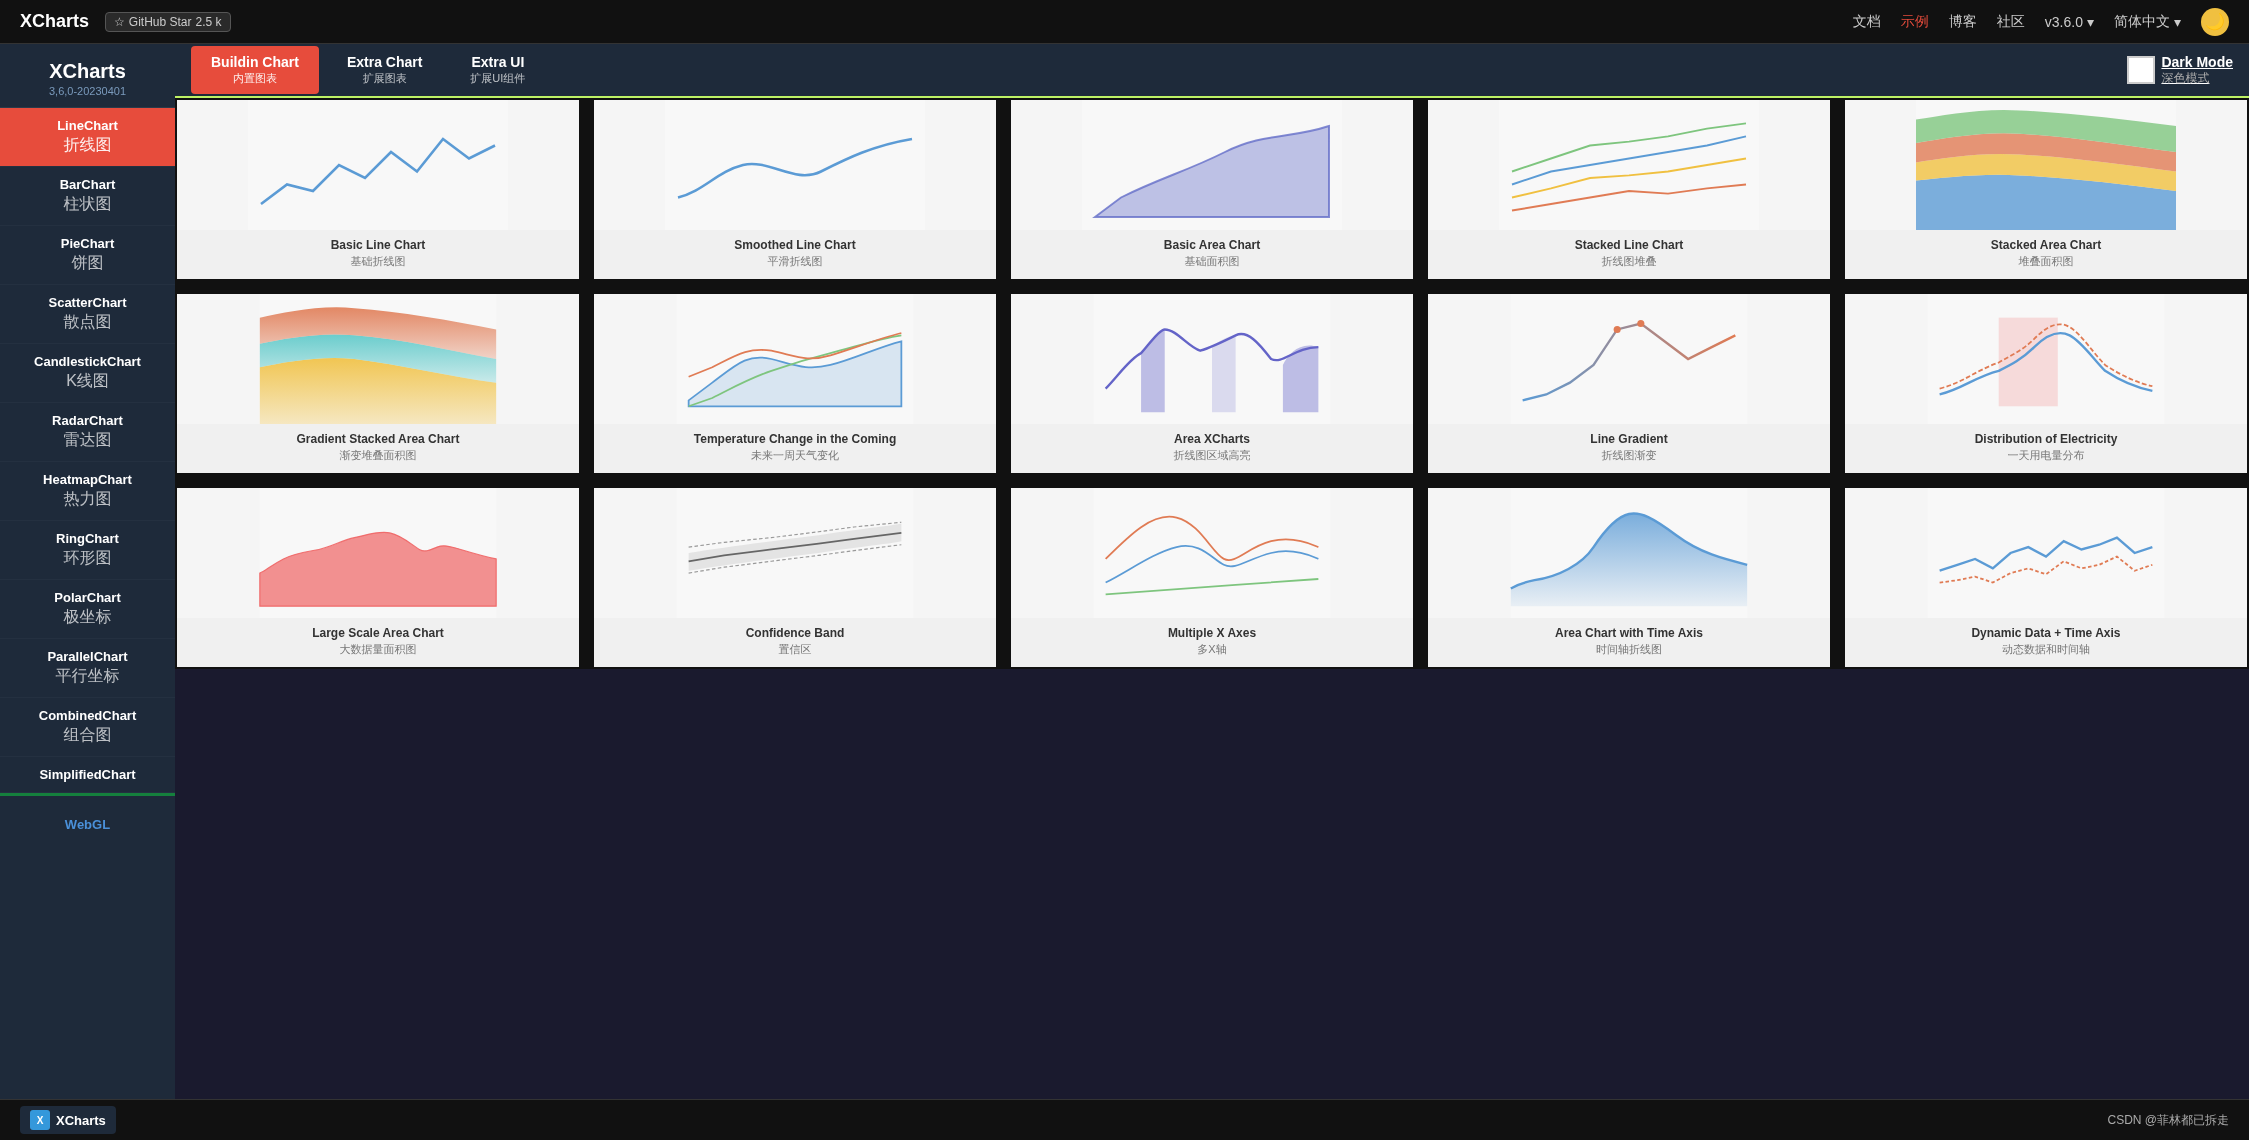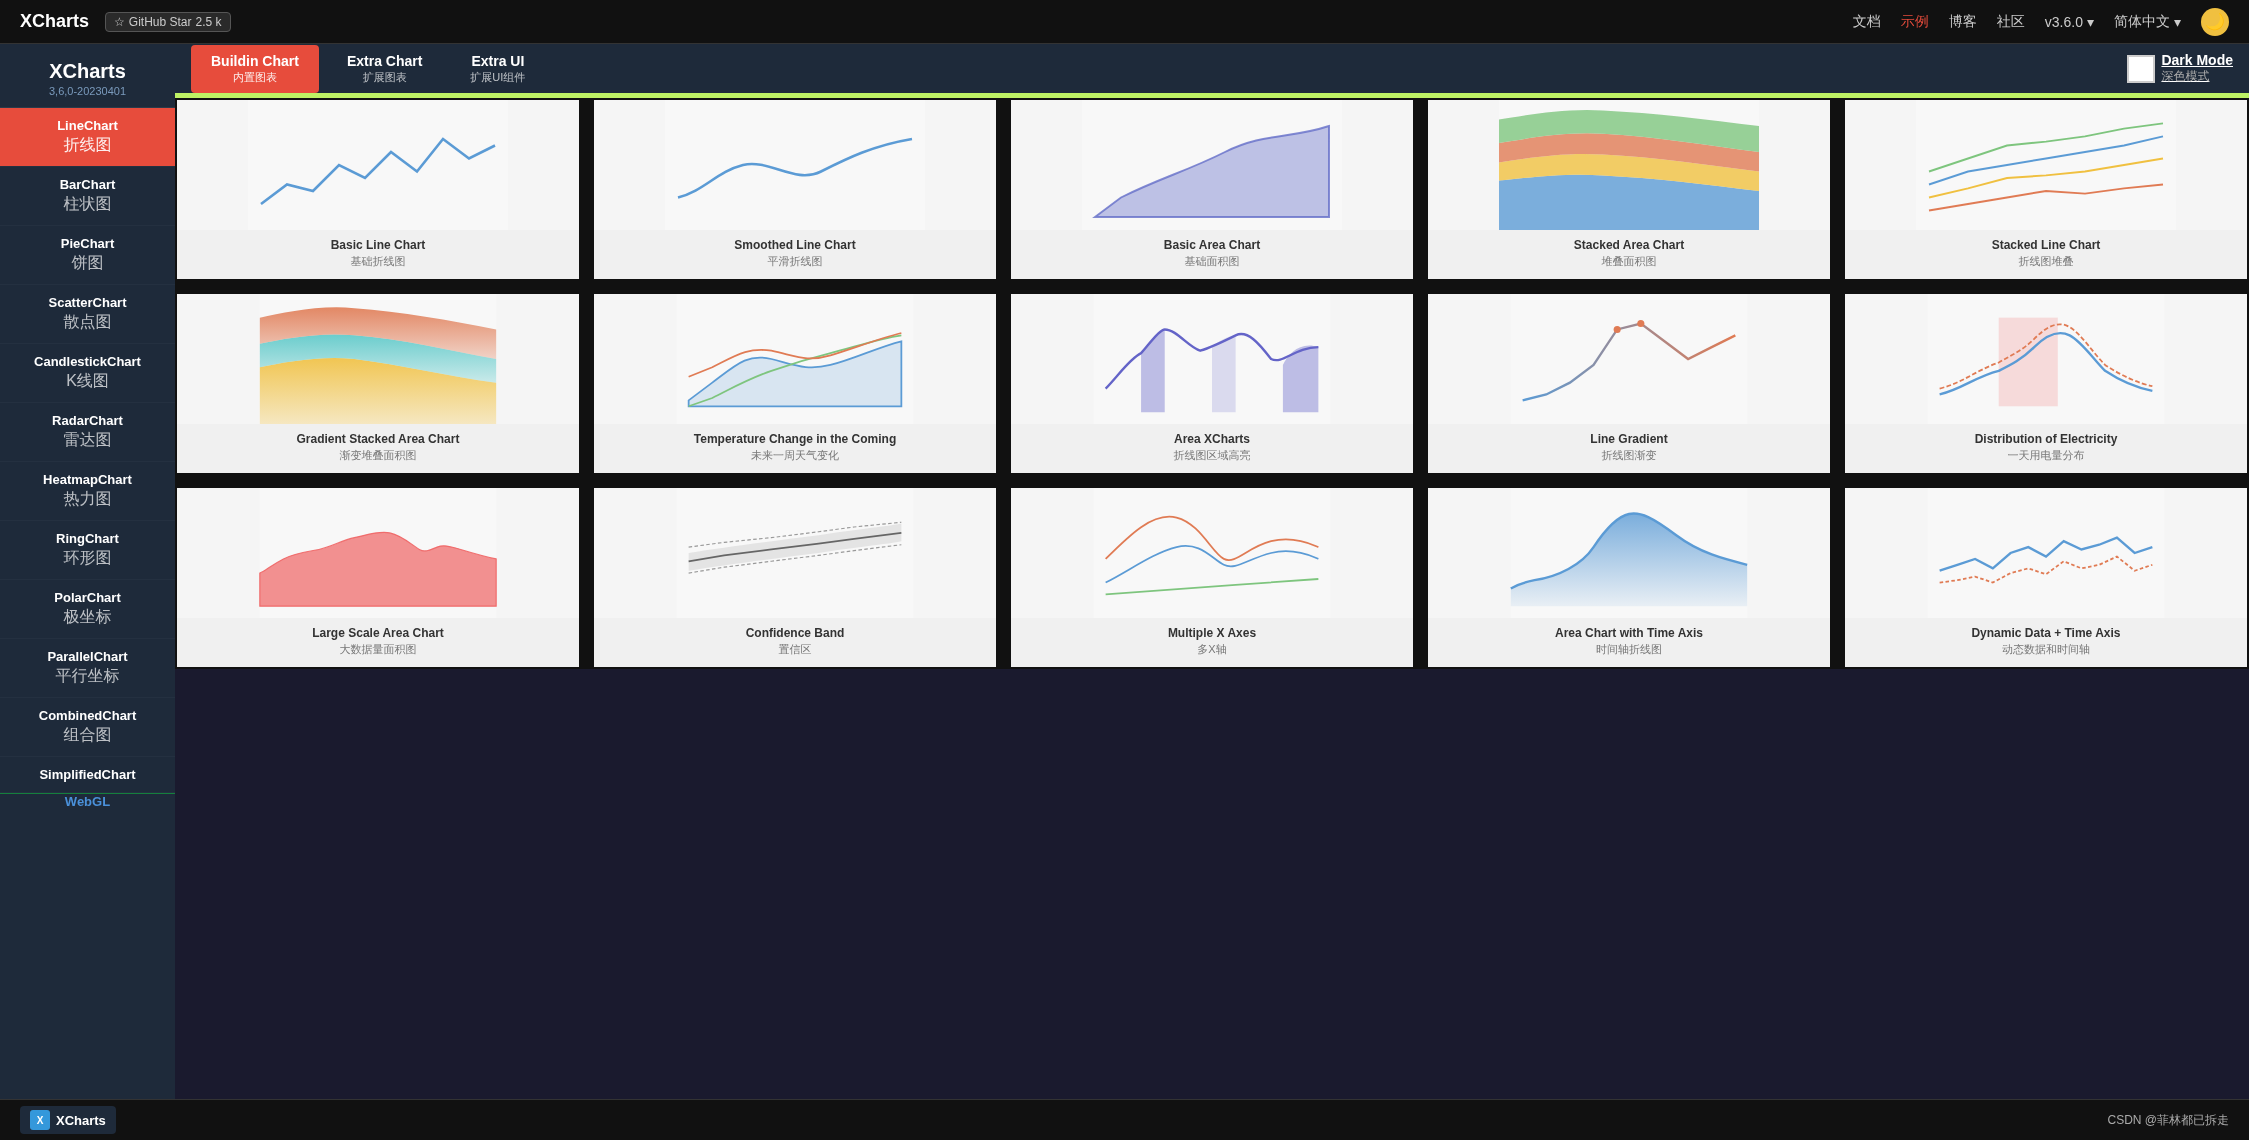--- a/index.html
+++ b/index.html
@@ -115,43 +115,43 @@
       color: #fff;
     }
     .sidebar-item-sub {
       font-size: 16px;
       color: rgba(255,255,255,0.7);
       margin-top: 2px;
     }
     .sidebar-item.active .sidebar-item-sub { color: rgba(255,255,255,0.9); }
     .webgl-badge {
       background: #1e2a3a;
-      padding: 0 12px;
+      padding: 21px 12px;
       text-align: center;
       font-size: 13px;
       color: #4a90d9;
       font-weight: bold;
-      border-top: 1px solid #15803d;
+      border-top: 3px solid #15803d;
     }
 
     
     .content-area {
       flex: 1;
       overflow-y: auto;
       background: #1a1a2e;
     }
 
     
     .tab-bar {
       background: #1e2a3a;
       display: flex;
       align-items: center;
       padding: 0 16px;
       height: 54px;
-      border-bottom: 5px solid #bef264;
+      border-bottom: 2px solid #bef264;
       position: sticky;
       top: 0;
       z-index: 10;
     }
     .tab-item {
       padding: 8px 20px;
       cursor: pointer;
       text-align: center;
       border-radius: 4px;
       margin-right: 8px;
@@ -417,45 +417,45 @@
         <div class="chart-info">
           <div class="chart-title">Basic Area Chart</div>
           <div class="chart-subtitle">基础面积图</div>
         </div>
       </div>
 
       <div class="chart-card">
         <div class="chart-preview">
           <svg viewBox="0 0 200 100" class="preview">
             <rect width="200" height="100" fill="#f8f8f8"></rect>
+            <polyline points="10,85 40,80 70,75 100,70 130,72 160,68 190,65" fill="none" stroke="#e07b54" stroke-width="1.5"></polyline>
+            <polyline points="10,75 40,68 70,60 100,58 130,55 160,50 190,45" fill="none" stroke="#f0c040" stroke-width="1.5"></polyline>
+            <polyline points="10,65 40,55 70,50 100,45 130,40 160,35 190,28" fill="none" stroke="#5b9bd5" stroke-width="1.5"></polyline>
+            <polyline points="10,55 40,45 70,35 100,32 130,28 160,22 190,18" fill="none" stroke="#7ec57e" stroke-width="1.5"></polyline>
+          </svg>
+        </div>
+        <div class="chart-info">
+          <div class="chart-title">Stacked Line Chart</div>
+          <div class="chart-subtitle">折线图堆叠</div>
+        </div>
+      </div>
+
+      <div class="chart-card">
+        <div class="chart-preview">
+          <svg viewBox="0 0 200 100" class="preview">
+            <rect width="200" height="100" fill="#f8f8f8"></rect>
             <path d="M0,100 L200,100 L200,70 C160,65 120,60 80,58 C50,56 20,60 0,62 Z" fill="#5b9bd5" opacity="0.8"></path>
             <path d="M0,62 C20,60 50,56 80,58 C120,60 160,65 200,70 L200,55 C160,50 120,44 80,42 C50,40 20,45 0,48 Z" fill="#f0c040" opacity="0.8"></path>
             <path d="M0,48 C20,45 50,40 80,42 C120,44 160,50 200,55 L200,40 C160,35 120,28 80,26 C50,24 20,30 0,33 Z" fill="#e07b54" opacity="0.8"></path>
             <path d="M0,33 C20,30 50,24 80,26 C120,28 160,35 200,40 L200,20 C160,15 120,10 80,8 C50,6 20,12 0,15 Z" fill="#7ec57e" opacity="0.8"></path>
           </svg>
         </div>
         <div class="chart-info">
           <div class="chart-title">Stacked Area Chart</div>
           <div class="chart-subtitle">堆叠面积图</div>
-        </div>
-      </div>
-
-      <div class="chart-card">
-        <div class="chart-preview">
-          <svg viewBox="0 0 200 100" class="preview">
-            <rect width="200" height="100" fill="#f8f8f8"></rect>
-            <polyline points="10,85 40,80 70,75 100,70 130,72 160,68 190,65" fill="none" stroke="#e07b54" stroke-width="1.5"></polyline>
-            <polyline points="10,75 40,68 70,60 100,58 130,55 160,50 190,45" fill="none" stroke="#f0c040" stroke-width="1.5"></polyline>
-            <polyline points="10,65 40,55 70,50 100,45 130,40 160,35 190,28" fill="none" stroke="#5b9bd5" stroke-width="1.5"></polyline>
-            <polyline points="10,55 40,45 70,35 100,32 130,28 160,22 190,18" fill="none" stroke="#7ec57e" stroke-width="1.5"></polyline>
-          </svg>
-        </div>
-        <div class="chart-info">
-          <div class="chart-title">Stacked Line Chart</div>
-          <div class="chart-subtitle">折线图堆叠</div>
         </div>
       </div>
 
       <div class="chart-card">
         <div class="chart-preview">
           <svg viewBox="0 0 200 110" class="preview">
             <defs>
               <linearGradient id="g1" x1="0%" y1="0%" x2="0%" y2="100%">
                 <stop offset="0%" style="stop-color:#f0c040;stop-opacity:0.9"></stop>
                 <stop offset="100%" style="stop-color:#f0c040;stop-opacity:0.3"></stop>

